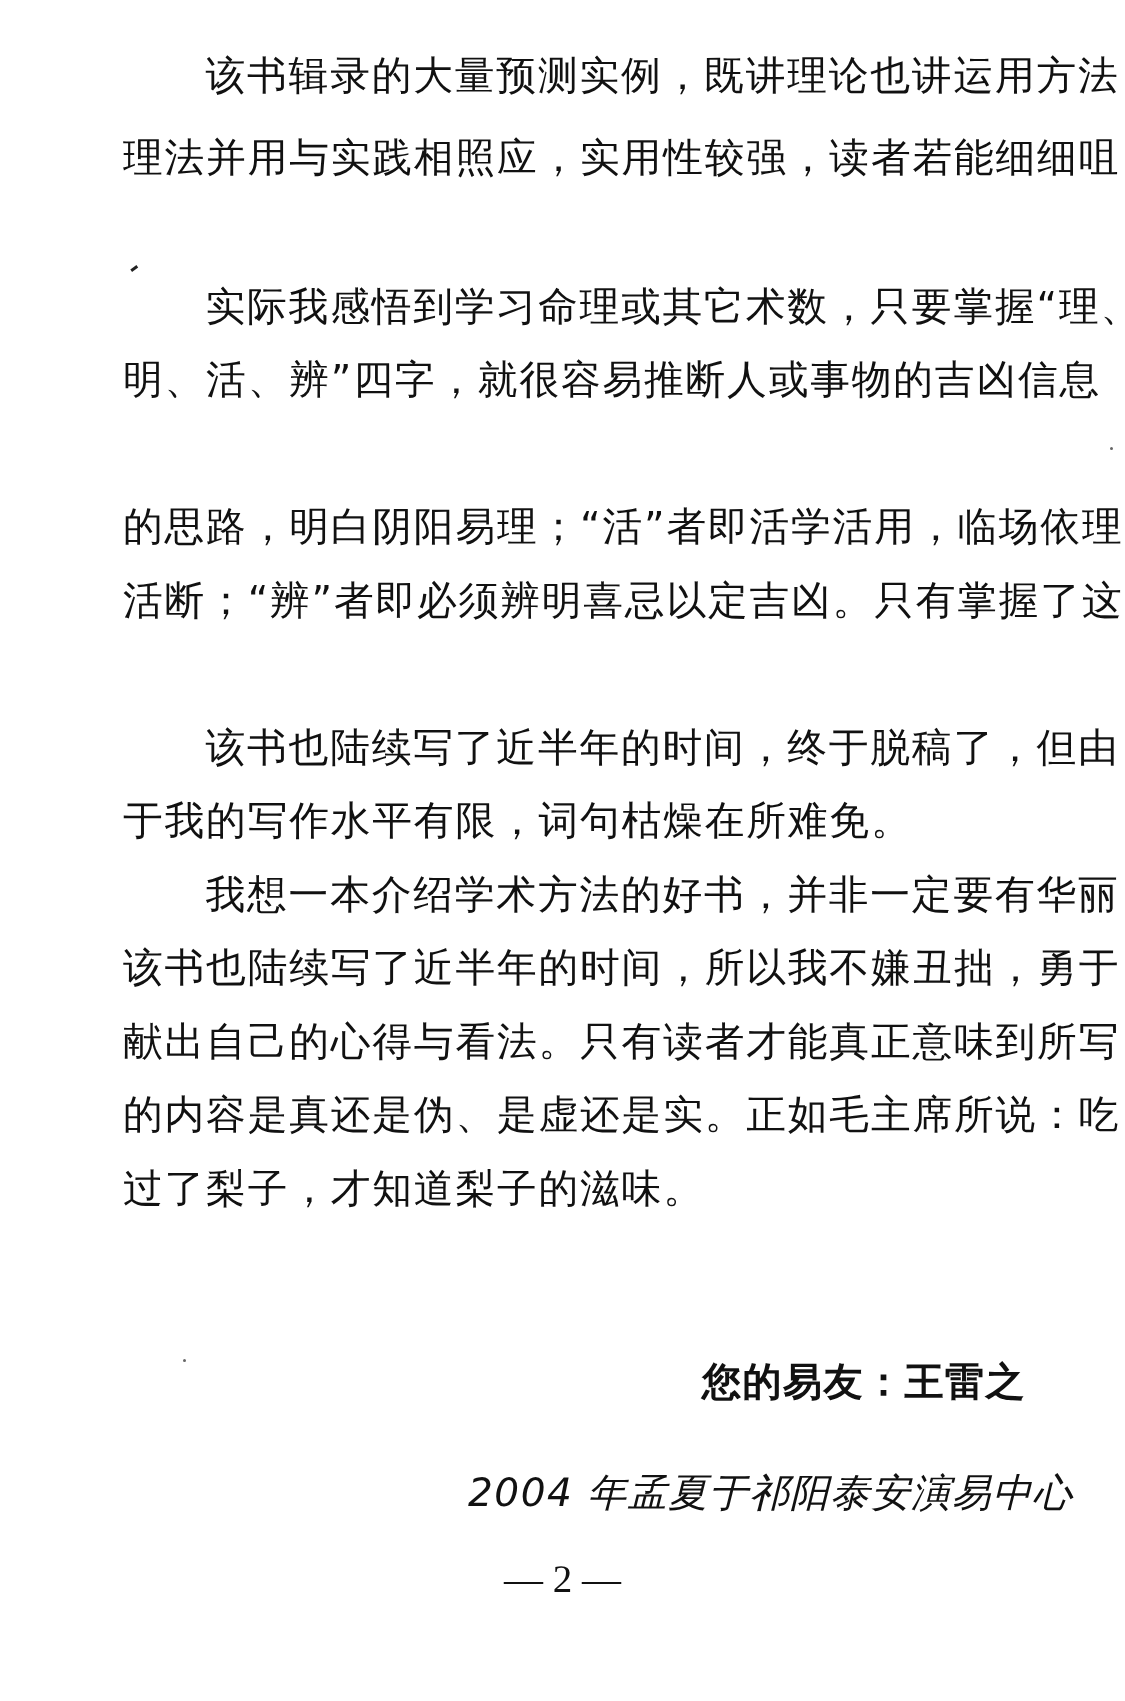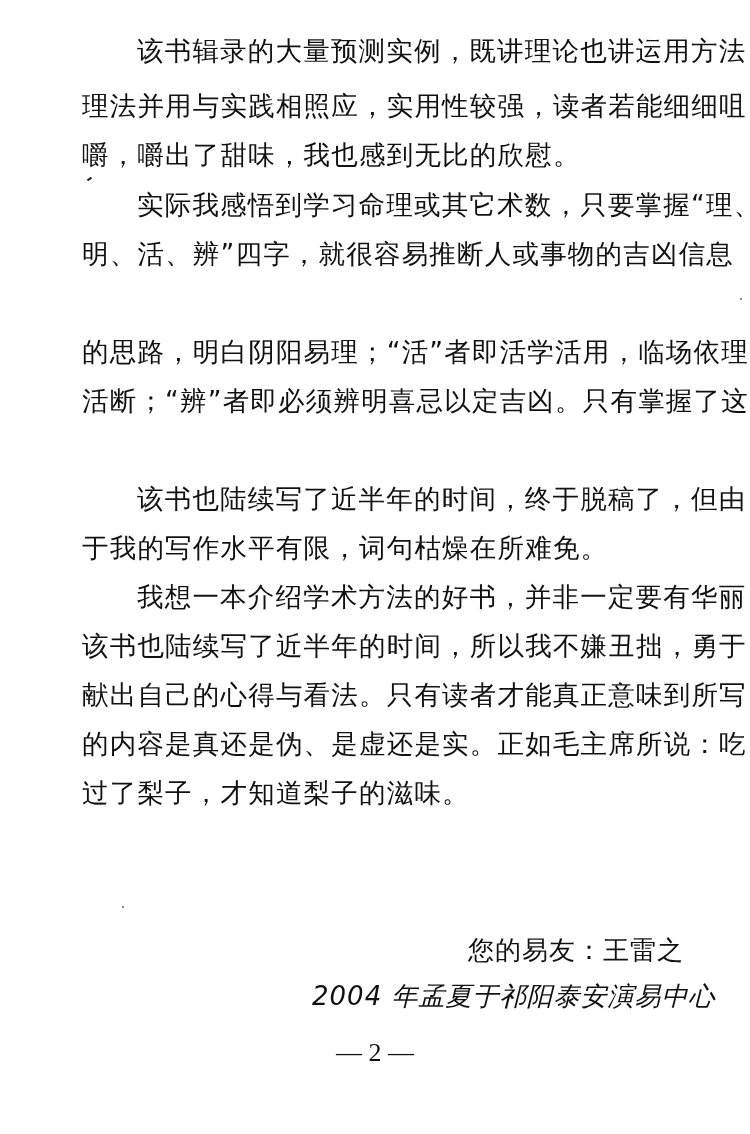--- a/index.html
+++ b/index.html
@@ -15,39 +15,38 @@
     .mark { position: absolute; left: 87px; top: 178px; width: 5px; height: 2px; background:#222; transform: rotate(-35deg); }
     .dot { position: absolute; width: 2px; height: 2px; background: #666; border-radius: 1px; }
   </style>
 </head>
 <body>
 
 <div class="page">
 
   <div class="line indent" style="top:33px">该书辑录的大量预测实例，既讲理论也讲运用方法，</div>
   <div class="line" style="top:88px">理法并用与实践相照应，实用性较强，读者若能细细咀</div>
-  <div class="line" style="top:137px">嚼，嚼出了甜味，我也感到无比的欣慰。</div>
 
   <div class="mark"></div>
 
   <div class="line indent" style="top:187px">实际我感悟到学习命理或其它术数，只要掌握“理、</div>
   <div class="line" style="top:236px">明、活、辨”四字，就很容易推断人或事物的吉凶信息</div>
   <div class="line" style="top:334px">的思路，明白阴阳易理；“活”者即活学活用，临场依理</div>
   <div class="line" style="top:383px">活断；“辨”者即必须辨明喜忌以定吉凶。只有掌握了这</div>
 
   <div class="line indent" style="top:481px">该书也陆续写了近半年的时间，终于脱稿了，但由</div>
   <div class="line" style="top:530px">于我的写作水平有限，词句枯燥在所难免。</div>
 
   <div class="line indent" style="top:579px">我想一本介绍学术方法的好书，并非一定要有华丽</div>
   <div class="line" style="top:628px">该书也陆续写了近半年的时间，所以我不嫌丑拙，勇于</div>
   <div class="line" style="top:677px">献出自己的心得与看法。只有读者才能真正意味到所写</div>
   <div class="line" style="top:726px">的内容是真还是伪、是虚还是实。正如毛主席所说：吃</div>
   <div class="line" style="top:775px">过了梨子，才知道梨子的滋味。</div>
 
 
-  <div class="sig" style="top:932px; left:468px;">您的易友：王雷之</div>
+  <div class="sig" style="top:904px; left:468px;font-weight:bold;">您的易友：王雷之</div>
   <div class="sig" style="top:978px; left:312px;font-style:italic;">2004 年孟夏于祁阳泰安演易中心</div>
 
   <div class="pagenum">— 2 —</div>
 
   <div class="dot" style="left:740px; top:298px;"></div>
   <div class="dot" style="left:122px; top:906px;"></div>
 </div>
 
 </body></html>

